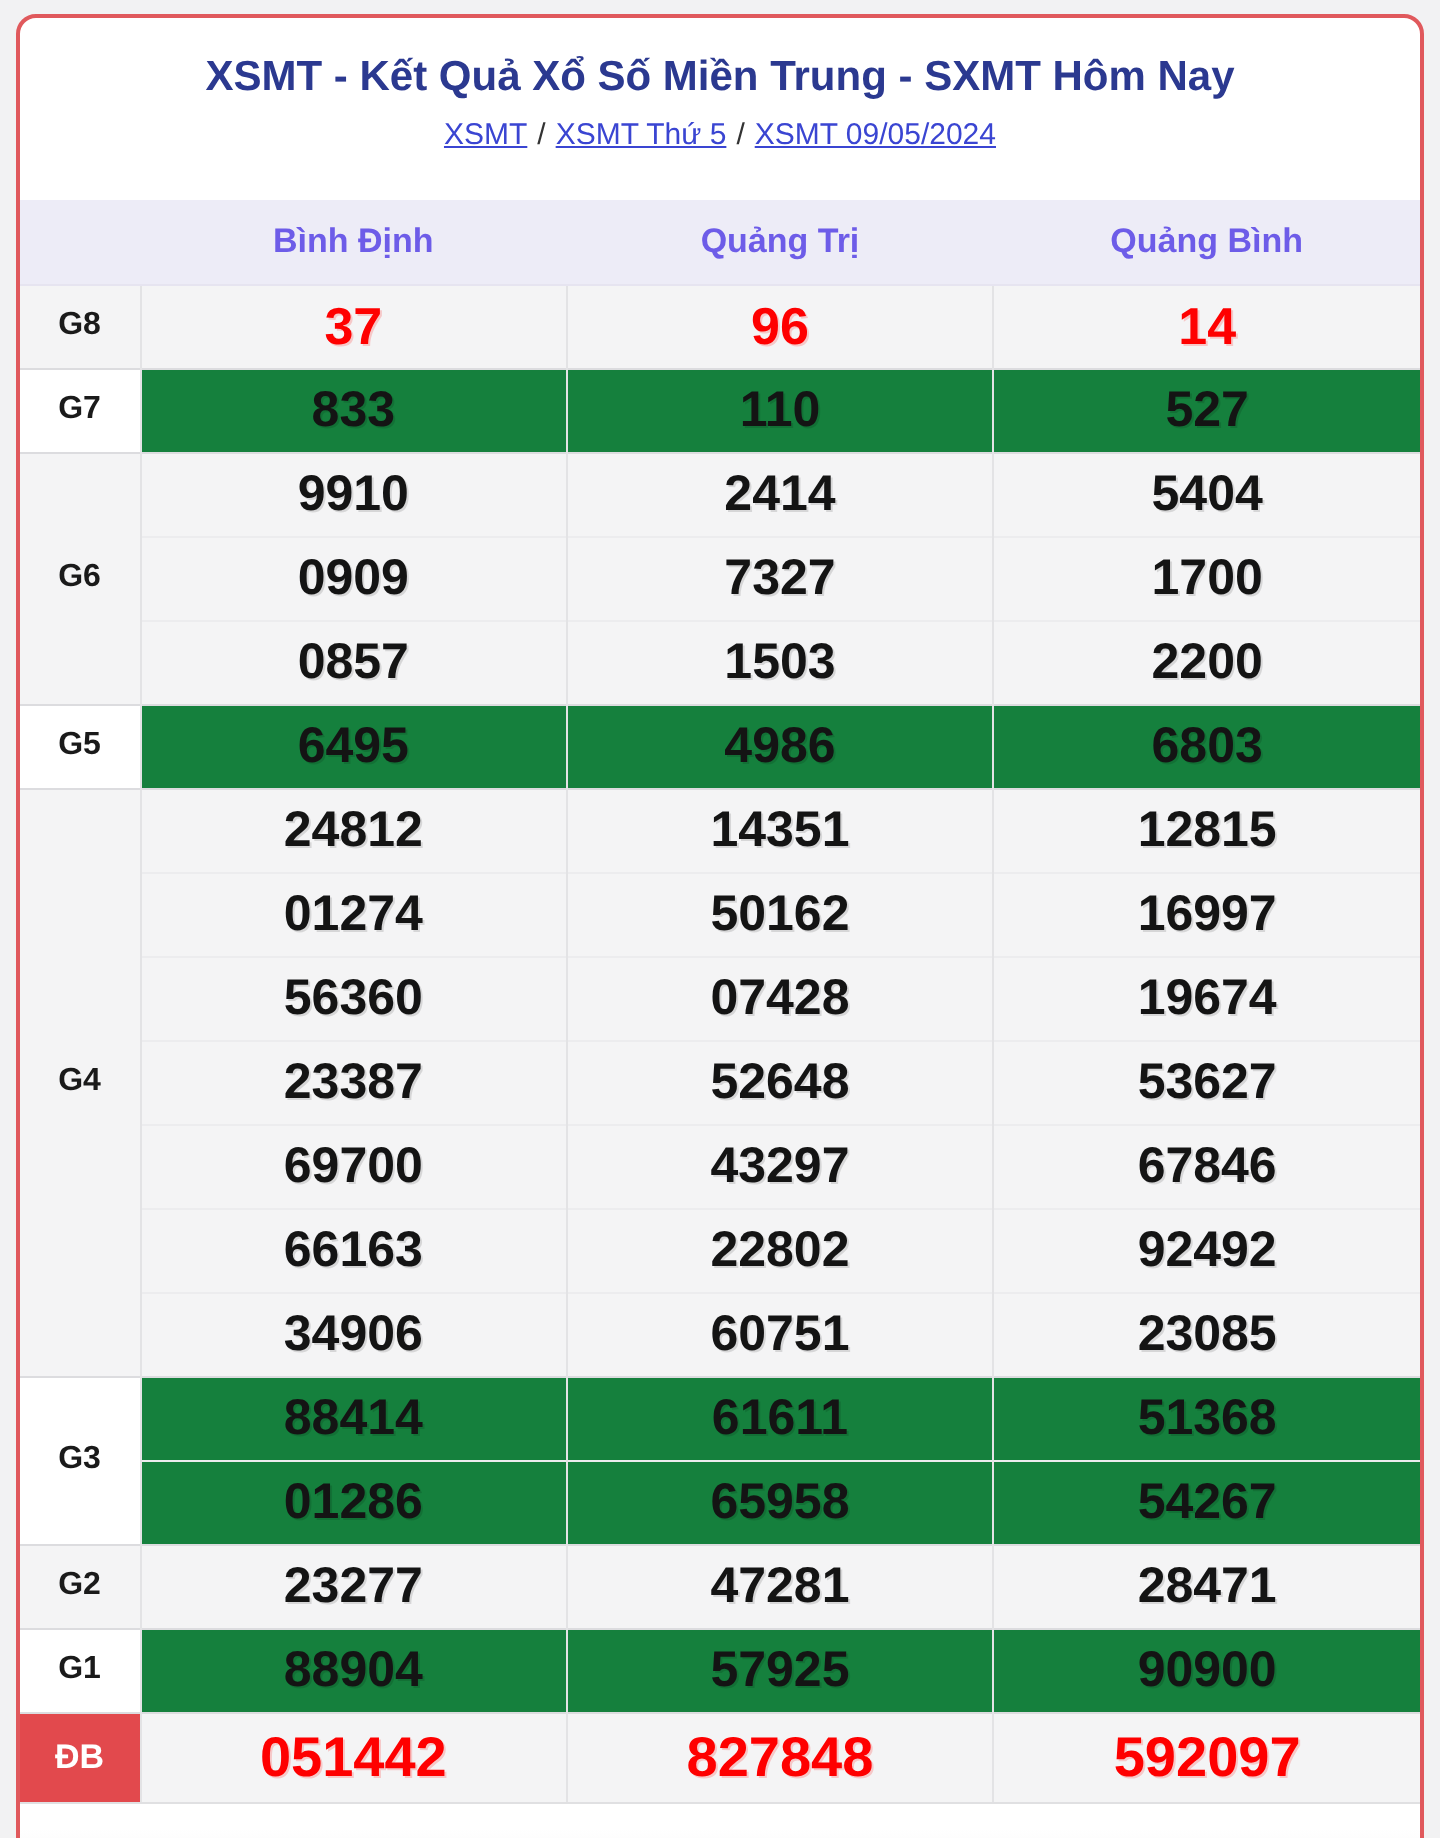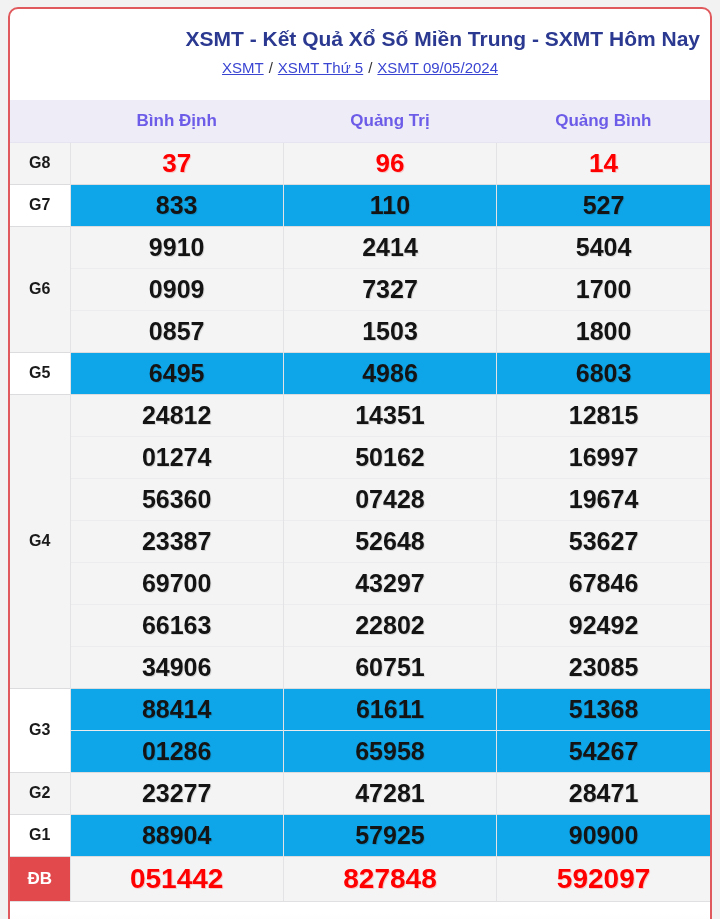--- a/index.html
+++ b/index.html
@@ -12,21 +12,21 @@
   .card {
     width: 704px;
     margin: 7px auto 0 auto;
     background: #ffffff;
     border: 2px solid #e0595c;
     border-radius: 10px;
     overflow: hidden;
   }
   .page-title {
     margin: 18px 10px 8px 10px;
-    text-align: right;
+    text-align: center;
     font-size: 21px;
     font-weight: bold;
     color: #2b3990;
   }
   .breadcrumb {
     text-align: center;
     font-size: 15px;
     color: #222;
     margin-bottom: 24px;
   }
@@ -61,21 +61,21 @@
   }
   tr.shaded td { background: #f4f4f5; }
   td.value-cell {
     height: 42px;
     text-align: center;
     font-size: 25px;
     font-weight: bold;
     color: #141414;
     border-left: 1px solid #e3e3e5;
     text-shadow: 1px 1px 0 rgba(0,0,0,0.12);
-    background: #0ea5e9;
+    background: #15803d;
   }
   tr.group-start td { border-top: 1px solid #dcdcdf; }
   tr.sub-row td { border-top: 1px solid #ececee; }
   td.value-cell.red {
     color: #fe0000;
     font-size: 26px;
     text-shadow: 1px 1px 0 rgba(254,0,0,0.18);
   }
   td.label-cell.special {
     background: #e2494d !important;
@@ -163,21 +163,21 @@
           <td class="value-cell">5404</td>
         </tr>
         <tr class="shaded sub-row">
           <td class="value-cell">0909</td>
           <td class="value-cell">7327</td>
           <td class="value-cell">1700</td>
         </tr>
         <tr class="shaded sub-row">
           <td class="value-cell">0857</td>
           <td class="value-cell">1503</td>
-          <td class="value-cell">1800</td>
+          <td class="value-cell">2200</td>
         </tr>
         <tr class="group-start">
           <td rowspan="1" class="label-cell">G5</td>
           <td class="value-cell">6495</td>
           <td class="value-cell">4986</td>
           <td class="value-cell">6803</td>
         </tr>
         <tr class="shaded group-start">
           <td rowspan="7" class="label-cell">G4</td>
           <td class="value-cell">24812</td>

